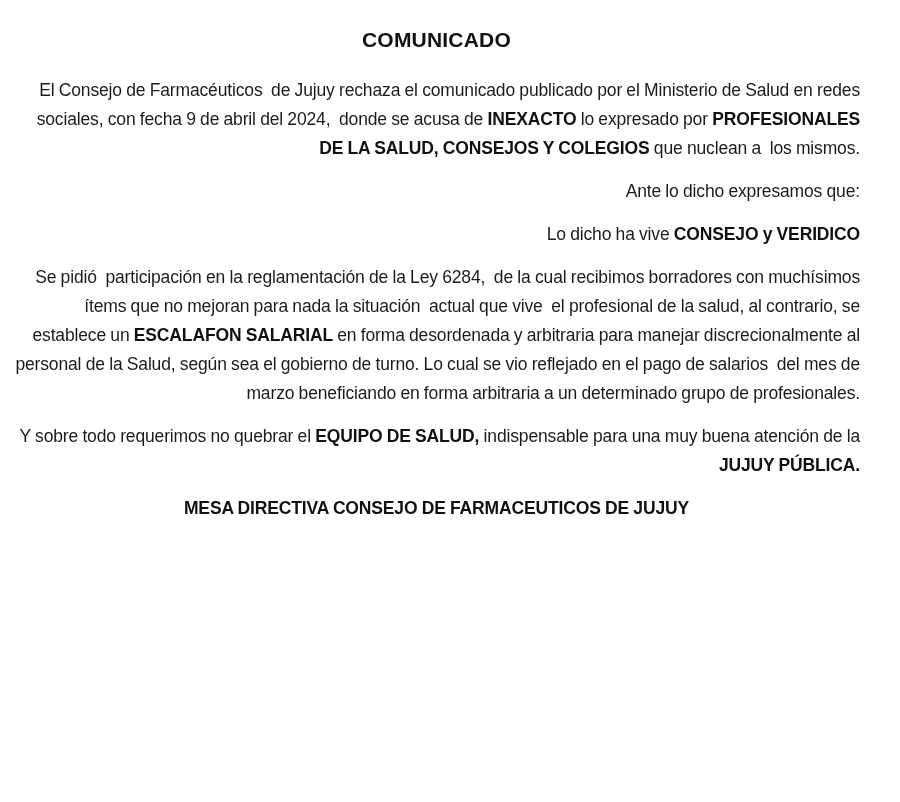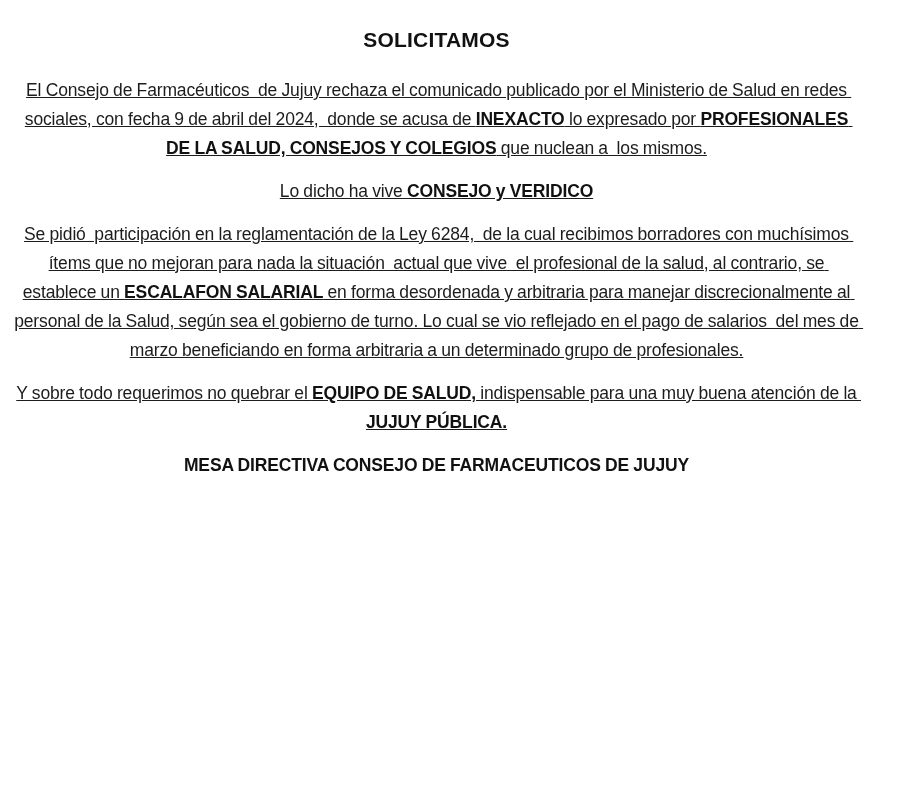--- a/index.html
+++ b/index.html
@@ -33,33 +33,33 @@
     font-size: 17.5px;
     line-height: 29px;
     white-space: pre-wrap;       
     word-spacing: -0.4px;
     letter-spacing: -0.15px;
   }
   .doc-body p.para.align-center {
     text-align: center;
   }
   .doc-body p.para.align-left {
-    text-align: center;
-    text-decoration: underline;
+    text-align: right;
   }
   .run-bold {
     font-weight: 700;
     color: #111111;
   }
 </style>
 </head>
 <body>
 
 <main class="page">
-  <h1 class="doc-title">SOLICITAMOS</h1>
+  <h1 class="doc-title">COMUNICADO</h1>
   <div class="doc-body" id="doc-body">
       <p class="para align-left"><span class="run-regular">El Consejo de Farmacéuticos  de Jujuy rechaza el comunicado publicado por el Ministerio de Salud en redes sociales, con fecha 9 de abril del 2024,  donde se acusa de </span><span class="run-bold">INEXACTO</span><span class="run-regular"> lo expresado por </span><span class="run-bold">PROFESIONALES DE LA SALUD, CONSEJOS Y COLEGIOS</span><span class="run-regular"> que nuclean a  los mismos.</span></p>
+      <p class="para align-left"><span class="run-regular">Ante lo dicho expresamos que:</span></p>
       <p class="para align-left"><span class="run-regular">Lo dicho ha vive </span><span class="run-bold">CONSEJO y VERIDICO</span></p>
       <p class="para align-left"><span class="run-regular">Se pidió  participación en la reglamentación de la Ley 6284,  de la cual recibimos borradores con muchísimos ítems que no mejoran para nada la situación  actual que vive  el profesional de la salud, al contrario, se establece un </span><span class="run-bold">ESCALAFON SALARIAL</span><span class="run-regular"> en forma desordenada y arbitraria para manejar discrecionalmente al personal de la Salud, según sea el gobierno de turno. Lo cual se vio reflejado en el pago de salarios  del mes de marzo beneficiando en forma arbitraria a un determinado grupo de profesionales.</span></p>
       <p class="para align-left"><span class="run-regular">Y sobre todo requerimos no quebrar el </span><span class="run-bold">EQUIPO DE SALUD,</span><span class="run-regular"> indispensable para una muy buena atención de la </span><span class="run-bold">JUJUY PÚBLICA.</span></p>
       <p class="para align-center"><span class="run-bold">MESA DIRECTIVA CONSEJO DE FARMACEUTICOS DE JUJUY</span></p>
     </div>
 </main>
 
 </body></html>

